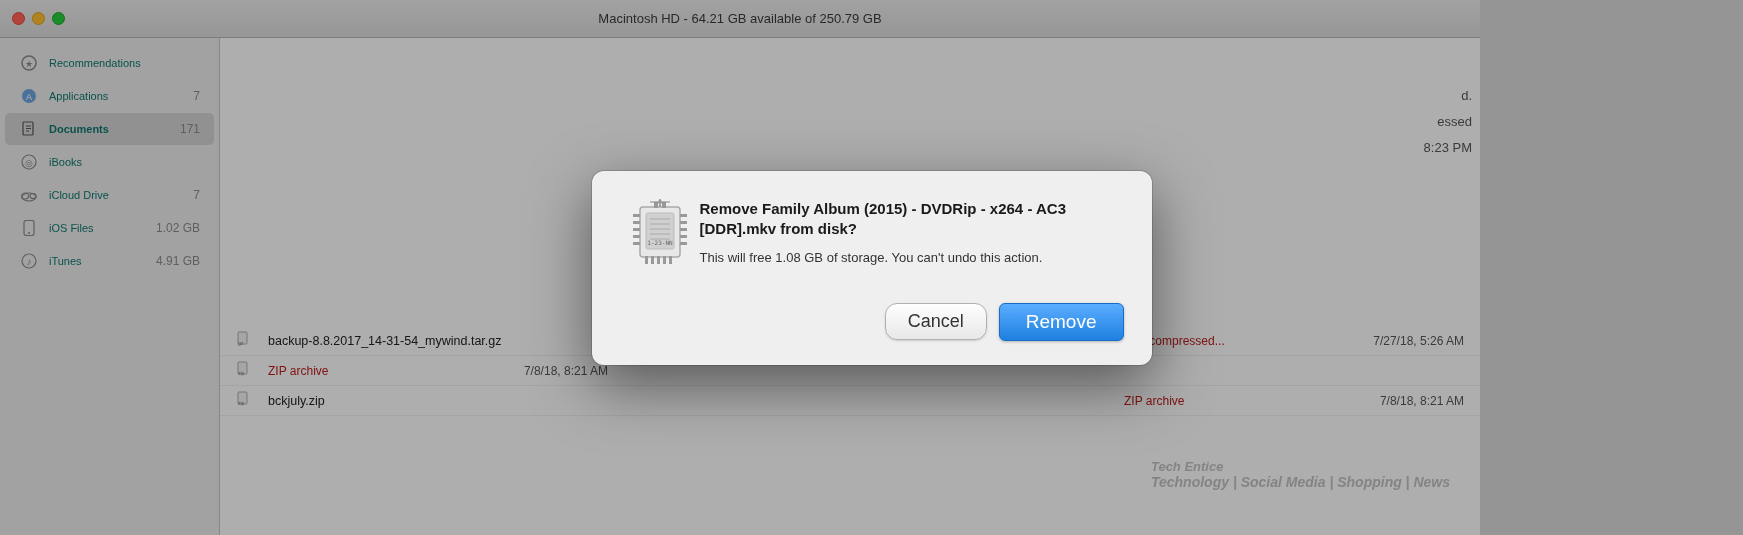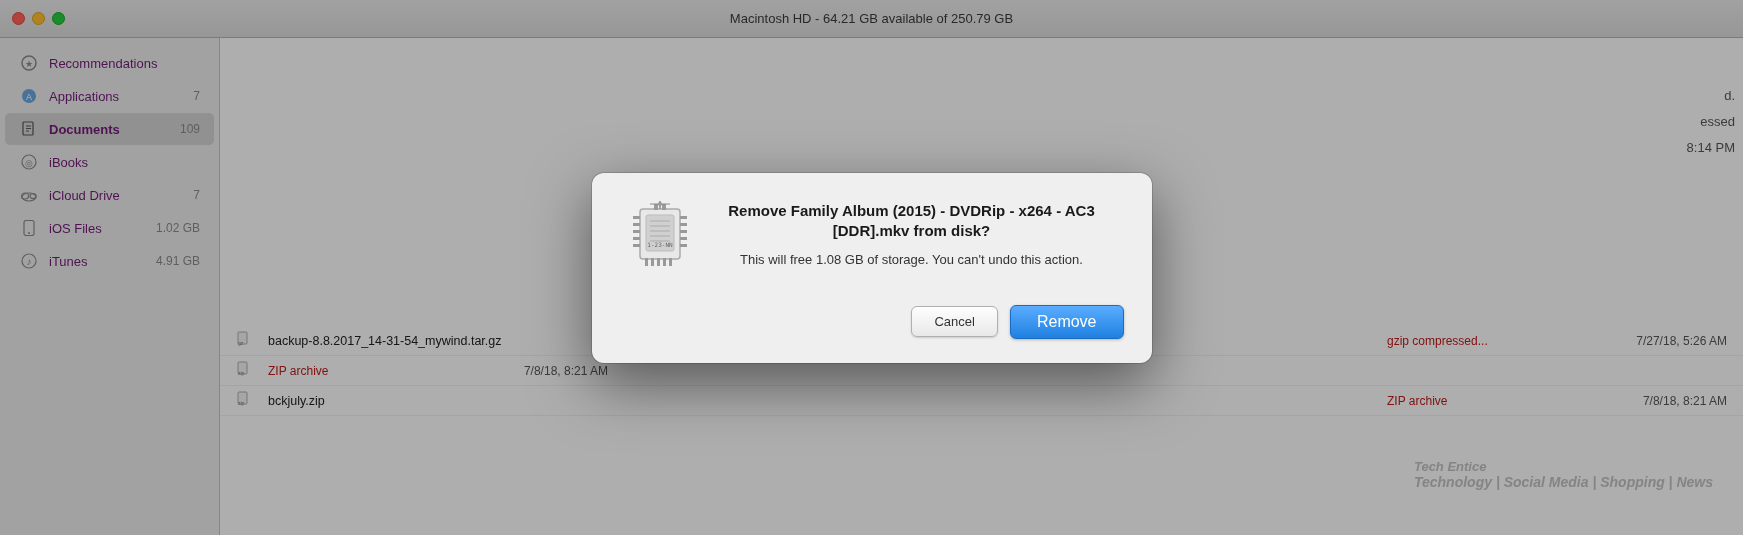--- a/index.html
+++ b/index.html
@@ -9,21 +9,21 @@
       width: 1743px;
       height: 535px;
       overflow: hidden;
       position: relative;
     }
 
     
     .main-window {
       position: absolute;
       top: 0; left: 0;
-      width: 1743px;
+      width: 1480px;
       height: 535px;
       background: #f5f5f5;
       display: flex;
       flex-direction: column;
     }
 
     
     .title-bar {
       height: 38px;
       background: linear-gradient(to bottom, #e8e8e8, #d8d8d8);
@@ -84,22 +84,22 @@
     .sidebar-icon {
       width: 20px;
       height: 20px;
       margin-right: 10px;
       display: flex;
       align-items: center;
       justify-content: center;
       flex-shrink: 0;
     }
     .sidebar-label {
-      font-size: 13px;
-      color: #701a75;
+      font-size: 11px;
+      color: #0f766e;
       flex: 1;
     }
     .sidebar-item.active .sidebar-label {
       font-weight: 700;
     }
     .sidebar-count {
       font-size: 12px;
       color: #888;
       margin-left: 4px;
     }
@@ -165,21 +165,20 @@
       box-shadow: 0 20px 60px rgba(0,0,0,0.5), 0 0 0 1px rgba(0,0,0,0.15);
       width: 560px;
       padding: 28px 28px 24px 28px;
       position: relative;
     }
 
     .dialog-content {
       display: flex;
       align-items: flex-start;
       margin-bottom: 24px;
-      text-align: center;
     }
 
     .dialog-icon {
       width: 80px;
       height: 80px;
       flex-shrink: 0;
     }
 
     
     .sysinfo-icon {
@@ -207,36 +206,36 @@
 
     .dialog-buttons {
       display: flex;
       justify-content: flex-end;
       gap: 12px;
       align-items: center;
     }
 
     .btn-cancel {
       padding: 7px 22px;
-      border-radius: 6px;
+      border-radius: 12px;
       border: 1px solid #b0b0b0;
       background: linear-gradient(to bottom, #fefefe, #e8e8e8);
-      font-size: 13px;
+      font-size: 18px;
       color: #333;
       cursor: pointer;
       font-family: inherit;
       box-shadow: 0 1px 2px rgba(0,0,0,0.15);
     }
 
     .btn-remove {
       padding: 7px 26px;
       border-radius: 6px;
       border: 1px solid #1a6bc4;
       background: linear-gradient(to bottom, #5aadff, #1f80e0);
-      font-size: 16px;
+      font-size: 19px;
       color: #fff;
       cursor: pointer;
       font-family: inherit;
       font-weight: 500;
       box-shadow: 0 1px 3px rgba(0,0,0,0.25);
     }
 
     
     .partial-text {
       position: absolute;
@@ -302,21 +301,21 @@
       <div class="sidebar-item active">
         <div class="sidebar-icon">
           <svg width="16" height="16" viewBox="0 0 16 16">
             <rect x="2" y="1" width="10" height="13" rx="1" fill="none" stroke="#555" stroke-width="1.2"></rect>
             <line x1="5" y1="5" x2="10" y2="5" stroke="#555" stroke-width="1"></line>
             <line x1="5" y1="7.5" x2="10" y2="7.5" stroke="#555" stroke-width="1"></line>
             <line x1="5" y1="10" x2="8" y2="10" stroke="#555" stroke-width="1"></line>
           </svg>
         </div>
         <span class="sidebar-label">Documents</span>
-        <span class="sidebar-count">109</span>
+        <span class="sidebar-count">171</span>
       </div>
 
       <div class="sidebar-item">
         <div class="sidebar-icon">
           <svg width="16" height="16" viewBox="0 0 16 16">
             <circle cx="8" cy="8" r="7" fill="none" stroke="#888" stroke-width="1.2"></circle>
             <text x="8" y="12" text-anchor="middle" font-size="9" fill="#888">◎</text>
           </svg>
         </div>
         <span class="sidebar-label">iBooks</span>
@@ -356,21 +355,21 @@
         <span class="sidebar-count">4.91 GB</span>
       </div>
 
     </div>
 
     <div class="file-area">
 
       <div class="partial-text">
         <div>d.</div>
         <div>essed</div>
-        <div>8:14 PM</div>
+        <div>8:23 PM</div>
       </div>
 
       <div class="file-list">
 
         <div class="file-row">
           <div class="file-icon-col">
             <svg width="16" height="16" viewBox="0 0 16 16">
               <rect x="2" y="1" width="9" height="12" rx="1" fill="#eee" stroke="#aaa" stroke-width="1"></rect>
               <text x="2" y="14" font-size="5" fill="#777">gz</text>
             </svg>

